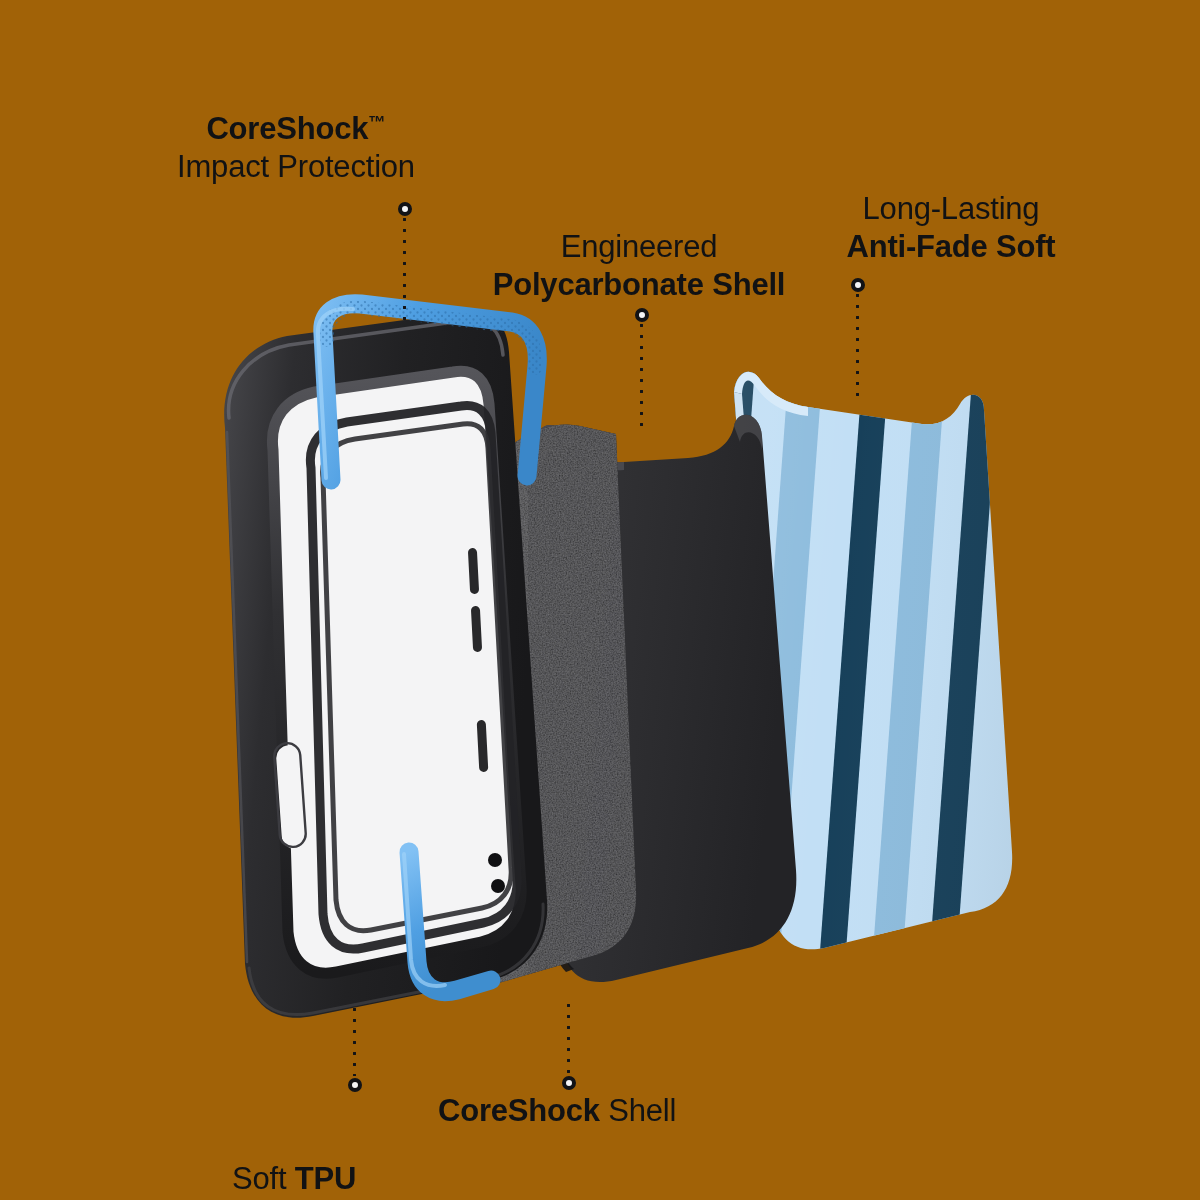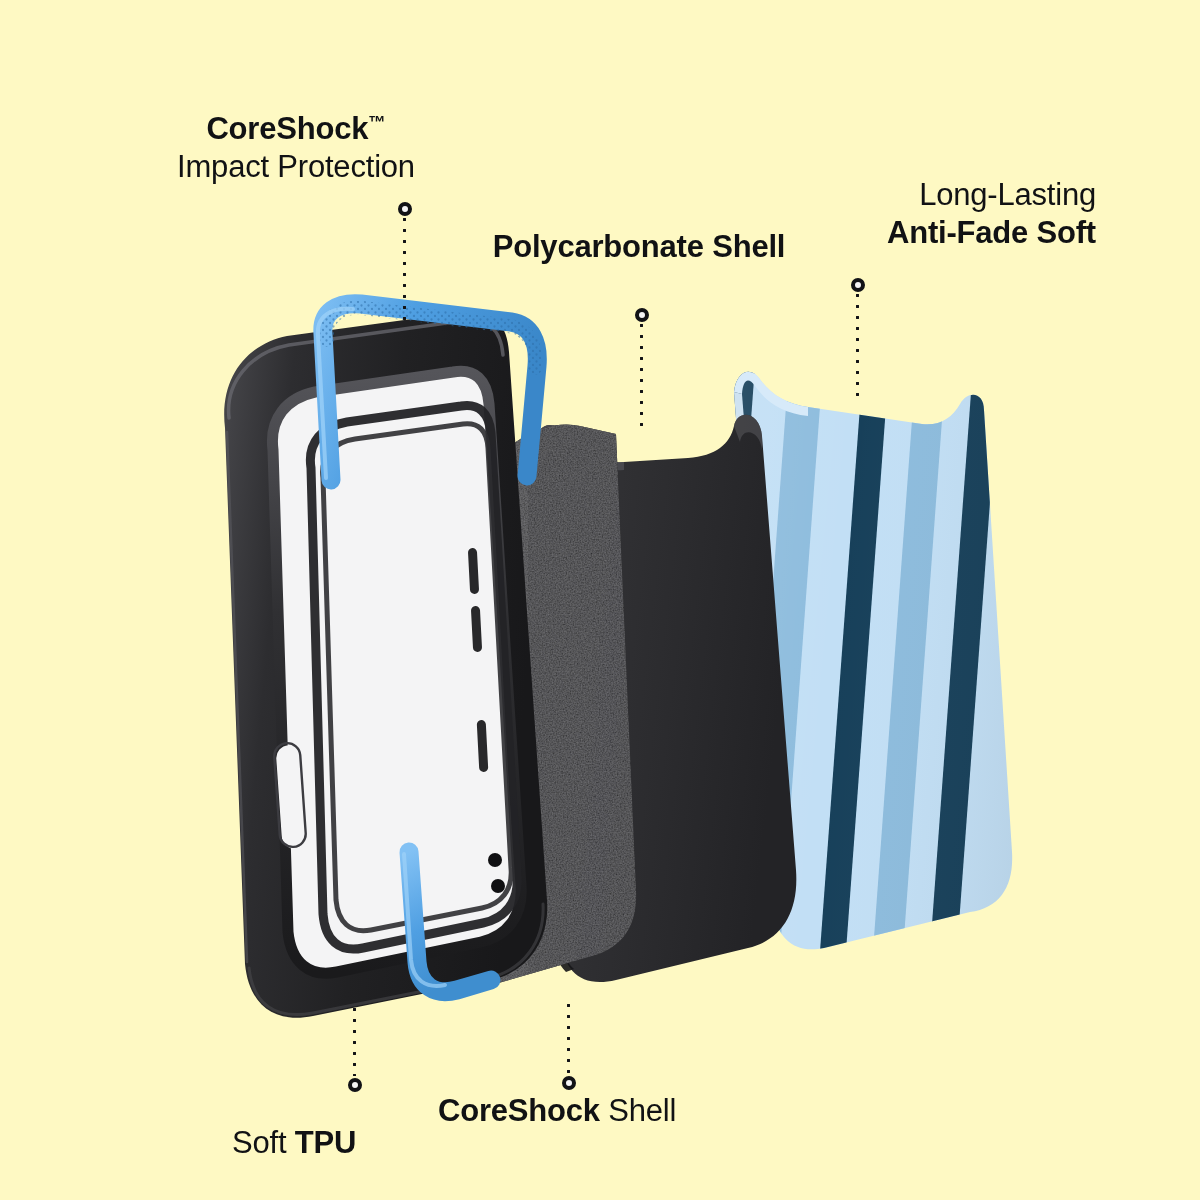--- a/index.html
+++ b/index.html
@@ -102,21 +102,21 @@
     top: 300px;
     width: 420px;
     height: 730px;
   }
 
   svg { display: block; overflow: visible; }
 </style>
 </head>
 <body style="background: rgb(244, 244, 245);">
 
-<div id="stage" style="background: #fef9c3;">
+<div id="stage" style="background: #a16207;">
 
   <div id="print-layer">
     <svg width="330" height="600" viewBox="0 0 330 600">
       <defs>
         <clipPath id="printClip">
           <path d="M 22,40
                    C 24,20 38,14 47,26
                    C 58,42 74,52 96,55
                    L 210,72
                    C 228,74 240,66 248,52
@@ -378,29 +378,30 @@
     <span class="dots" style="top:0; height:70px;"></span>
     <span class="ring" style="top:72px;"></span>
   </div>
 
   <div class="callout center" style="left:146px; top:110px; width:300px;">
     <span class="ln bold"><span>CoreShock</span><span class="tm">™</span></span>
     <span class="ln reg">Impact Protection</span>
   </div>
 
   <div class="callout center" style="left:478px; top:228px; width:322px;">
+    <span class="ln reg">Engineered</span>
     <span class="ln bold">Polycarbonate Shell</span>
   </div>
 
-  <div class="callout center" style="left:806px; top:176px; width:290px;text-align:right;">
+  <div class="callout center" style="left:806px; top:190px; width:290px;">
     <span class="ln reg">Long-Lasting</span>
     <span class="ln bold">Anti-Fade Soft</span>
   </div>
 
-  <div class="callout inline" style="left:232px; top:1124px;">
+  <div class="callout inline" style="left:232px; top:1160px;">
     <span class="ln reg">Soft </span><span class="ln bold">TPU</span>
   </div>
 
   <div class="callout inline" style="left:438px; top:1092px;">
     <span class="ln bold">CoreShock</span><span class="ln reg"> Shell</span>
   </div>
 
 </div>
 
 </body></html>

